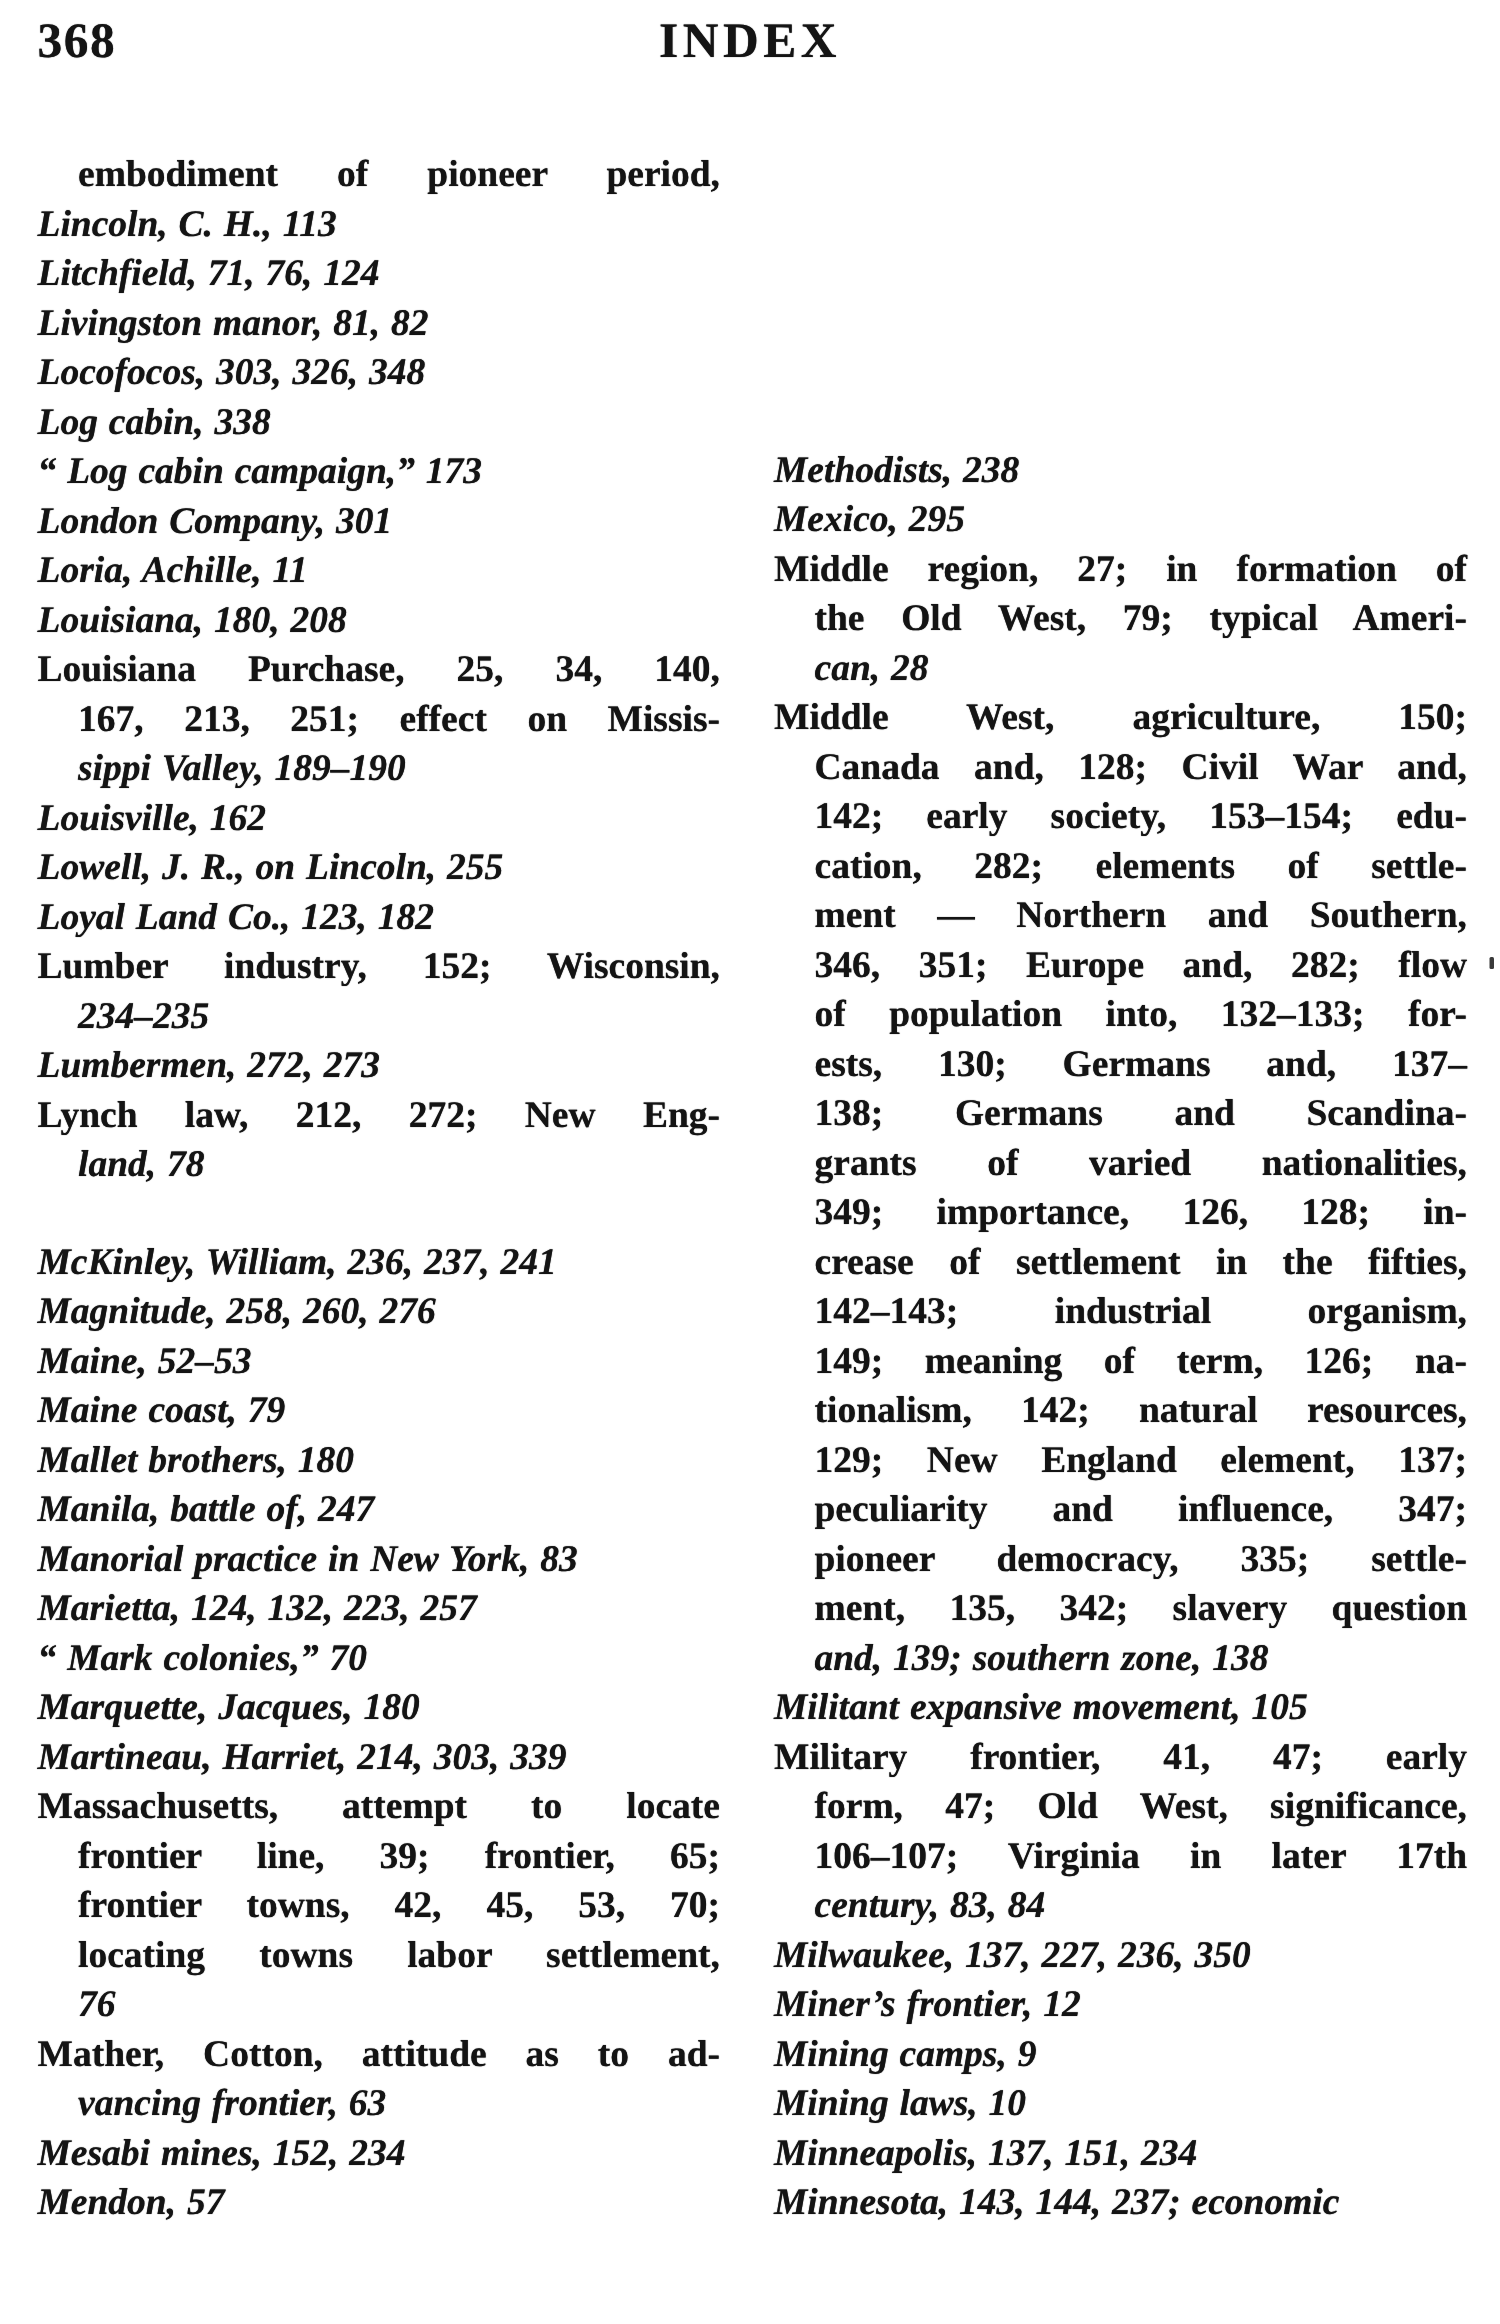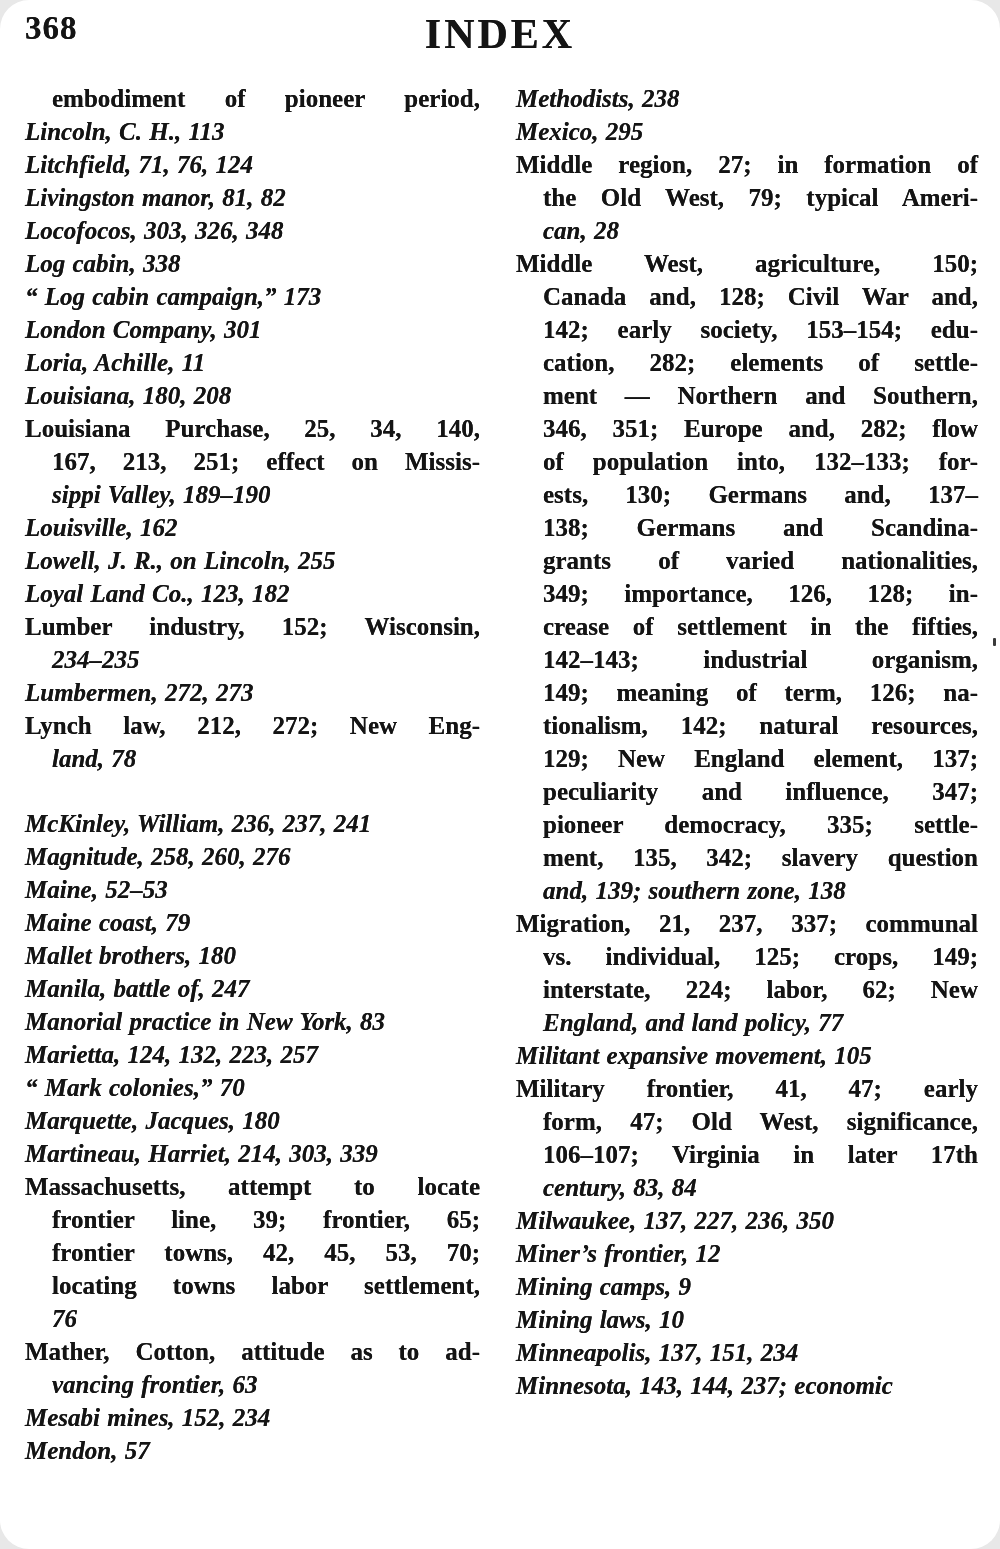--- a/index.html
+++ b/index.html
@@ -7,21 +7,20 @@
   .page {
     position: relative;
     width: 1000px;
     height: 1549px;
     background: #ffffff;
     color: #141414;
     font-family: "Liberation Serif", "DejaVu Serif", serif;
     font-weight: bold;
     overflow: hidden;
     text-shadow: 0 0 0.6px rgba(10,10,10,0.85);
-    border-radius: 29px;
   }
   .header {
     position: absolute;
     top: 8px;
     left: 0;
     width: 100%;
     height: 44px;
   }
   .page-number {
     position: absolute;
@@ -29,29 +28,30 @@
     top: 2px;
     font-size: 33px;
     letter-spacing: 1px;
   }
   .page-title {
     position: absolute;
     left: 0;
     top: 2px;
     width: 100%;
     text-align: center;
-    font-size: 42px;
+    font-size: 33px;
     letter-spacing: 3px;
   }
   .columns {
     position: absolute;
-    top: 82px;
+    top: 100px;
     left: 25px;
     display: flex;
     gap: 36px;
+    align-items: flex-end;
   }
   .col { display: block; }
   .col-left  { width: 455px; }
   .col-right { width: 462px; }
   .entry { font-size: 25px; }
   .entry.gap-before { margin-top: 32px; }
   .line {
     line-height: 33px;
     text-align: justify;
     text-align-last: justify;
@@ -217,26 +217,20 @@
           <div class="line cont">142–143; industrial organism,</div>
           <div class="line cont">149; meaning of term, 126; na-</div>
           <div class="line cont">tionalism, 142; natural resources,</div>
           <div class="line cont">129; New England element, 137;</div>
           <div class="line cont">peculiarity and influence, 347;</div>
           <div class="line cont">pioneer democracy, 335; settle-</div>
           <div class="line cont">ment, 135, 342; slavery question</div>
           <div class="line cont last">and, 139; southern zone, 138</div>
         </div>
         <div class="entry">
-          <div class="line first">Migration, 21, 237, 337; communal</div>
-          <div class="line cont">vs. individual, 125; crops, 149;</div>
-          <div class="line cont">interstate, 224; labor, 62; New</div>
-          <div class="line cont last">England, and land policy, 77</div>
-        </div>
-        <div class="entry">
           <div class="line first last">Militant expansive movement, 105</div>
         </div>
         <div class="entry">
           <div class="line first">Military frontier, 41, 47; early</div>
           <div class="line cont">form, 47; Old West, significance,</div>
           <div class="line cont">106–107; Virginia in later 17th</div>
           <div class="line cont last">century, 83, 84</div>
         </div>
         <div class="entry">
           <div class="line first last">Milwaukee, 137, 227, 236, 350</div>

